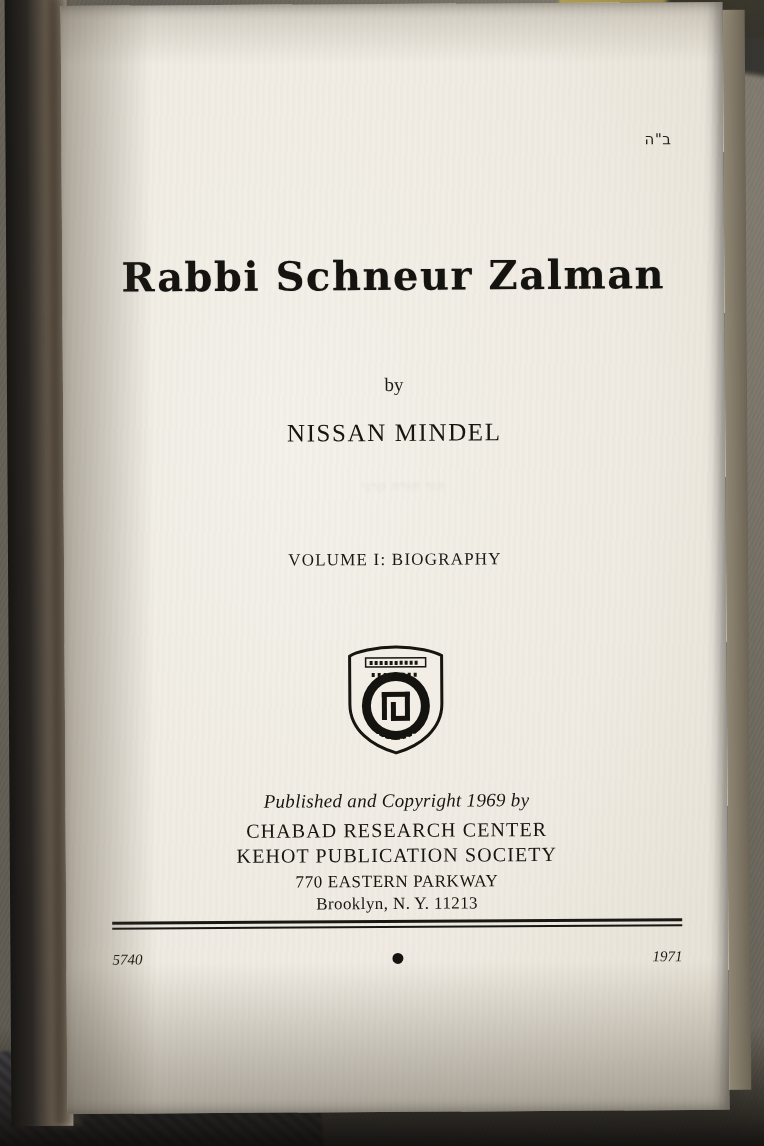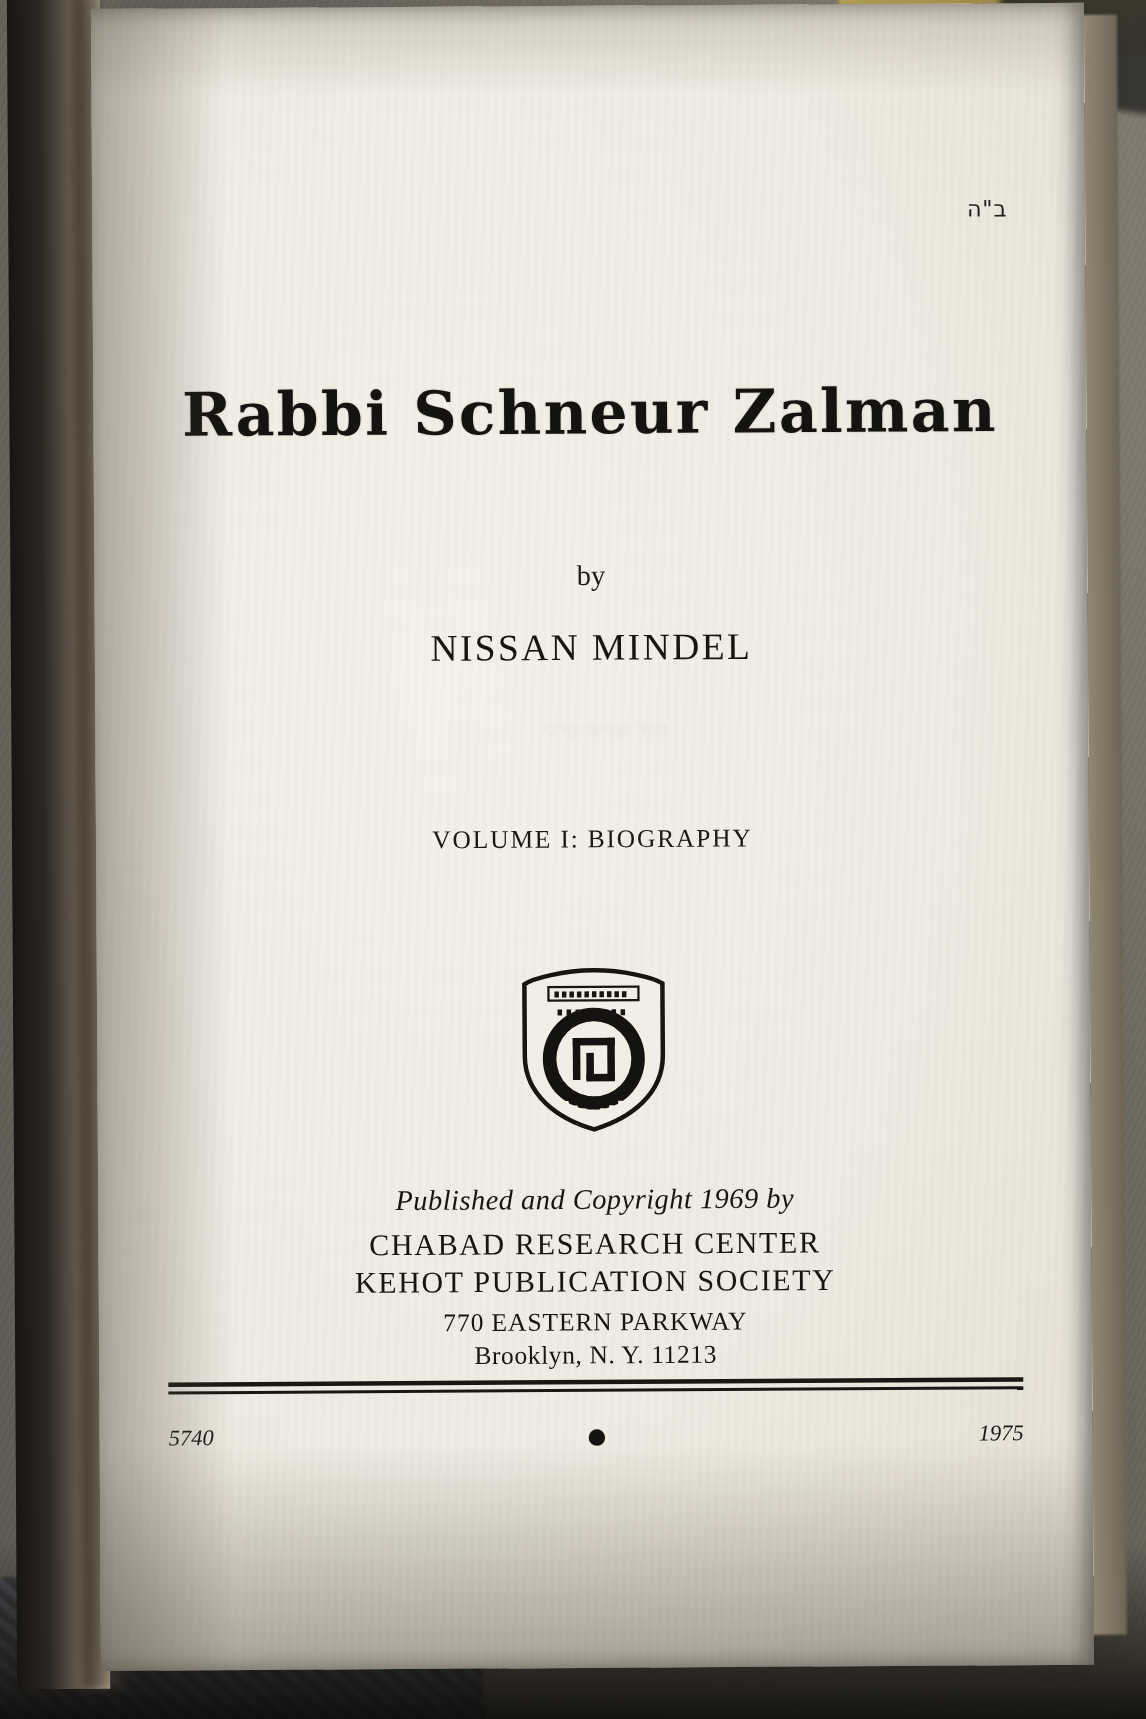--- a/index.html
+++ b/index.html
@@ -353,21 +353,21 @@
         </div>
 
         <div class="rules">
           <div class="r1"></div>
           <div class="r2"></div>
         </div>
 
         <div class="years">
           <div>5740</div>
           <div class="dot"></div>
-          <div>1975</div>
+          <div>1971</div>
         </div>
 
       </div>
 
       <div class="page-shade-left"></div>
       <div class="page-shade-top"></div>
       <div class="page-shade-bottom"></div>
     </div>
   </div>
 

